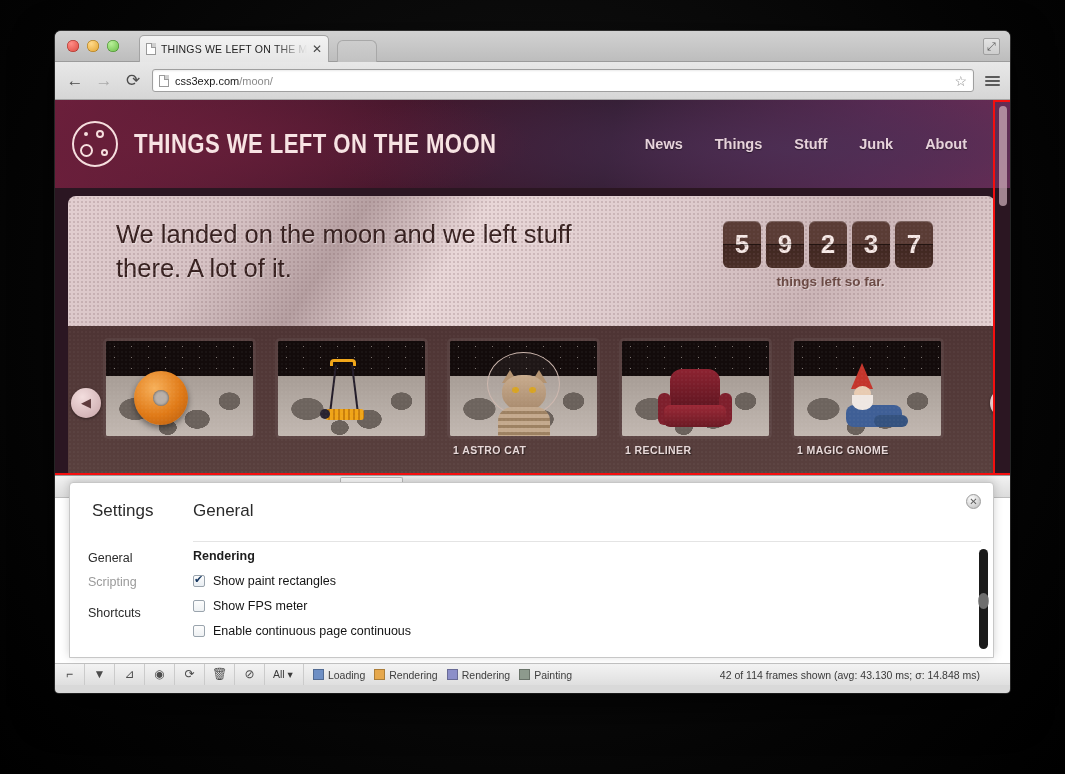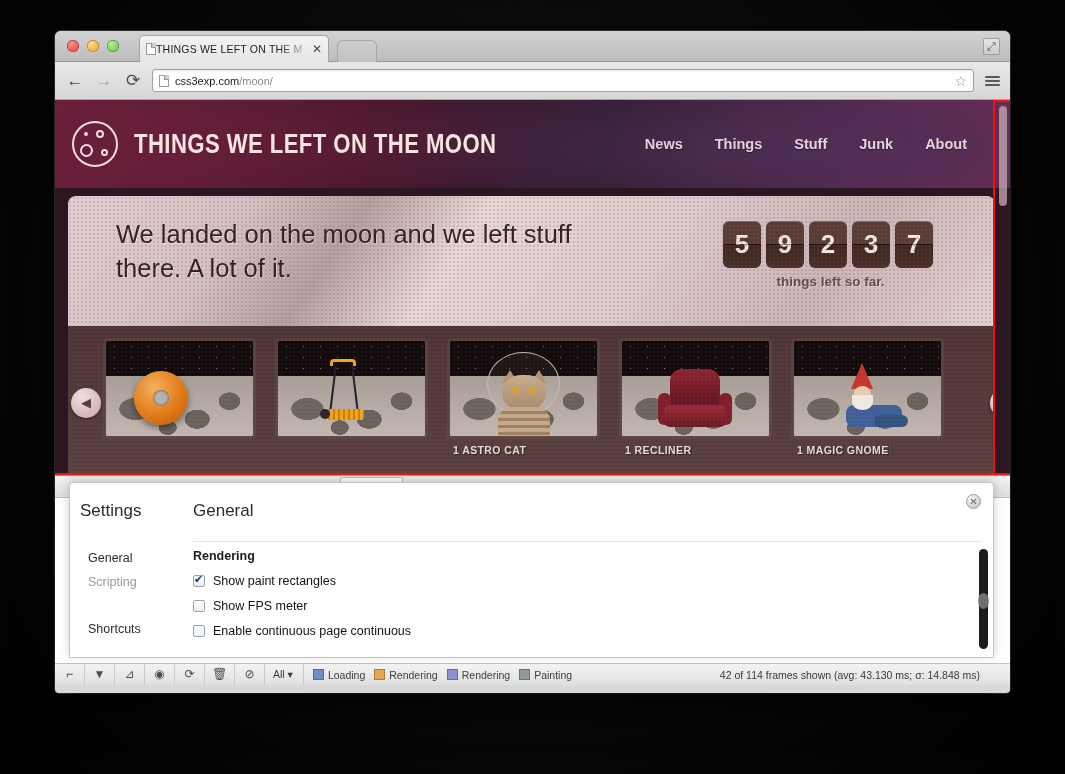--- a/index.html
+++ b/index.html
@@ -34,21 +34,21 @@
   .traffic{ position:absolute; top:9px; width:12px; height:12px; border-radius:50%; }
   .traffic.red{ left:12px; background:radial-gradient(circle at 35% 30%, #ff8d86, #d9453b); box-shadow:inset 0 0 0 .5px #9c2a22; }
   .traffic.yellow{ left:32px; background:radial-gradient(circle at 35% 30%, #ffd98a, #e0a02a); box-shadow:inset 0 0 0 .5px #9d6d12; }
   .traffic.green{ left:52px; background:radial-gradient(circle at 35% 30%, #b9f09a, #64ba41); box-shadow:inset 0 0 0 .5px #3d7d26; }
 
   #tab{
     position:absolute; left:84px; top:4px; width:190px; height:27px;
     background:linear-gradient(#f3f3f3,#e6e6e6);
     border:1px solid #a3a3a3; border-bottom:none;
     border-radius:5px 5px 0 0;
-    display:flex; align-items:center; padding:0 6px;
+    display:flex; align-items:center; gap:5px; padding:0 6px;
   }
   #tab .page-ic{
     width:10px;height:12px;background:#fff;border:1px solid #9a9a9a;position:relative;flex:0 0 auto;
   }
   #tab .page-ic:after{ content:""; position:absolute; right:-1px; top:-1px; width:4px;height:4px;background:#cfcfcf;border-left:1px solid #9a9a9a;border-bottom:1px solid #9a9a9a;}
   #tab .tab-title{
     font-size:10.5px; letter-spacing:.2px; color:#1d1d1d;
     white-space:nowrap; overflow:hidden; flex:1 1 auto;
     mask-image:linear-gradient(90deg,#000 78%,transparent 100%);
     -webkit-mask-image:linear-gradient(90deg,#000 78%,transparent 100%);
@@ -302,21 +302,21 @@
   .lg span{ font-size:10.5px; color:#3e3e3e;}
   #frames{ margin-left:auto; margin-right:30px; font-size:10.5px; color:#3a3a3a; }
 
   
   #settings{
     position:absolute; left:14px; top:6px; width:925px; height:176px;
     background:#fff; border:1px solid #c7c7c7; border-radius:4px 4px 0 0;
     box-shadow:0 -2px 10px rgba(0,0,0,.18); z-index:60; overflow:hidden;
   }
   #set-head{ height:58px; position:relative; }
-  #set-title{ position:absolute; left:10px; top:18px; font-size:17px; color:#2b2b2b;}
+  #set-title{ position:absolute; left:22px; top:18px; font-size:17px; color:#2b2b2b;}
   #set-sub{ position:absolute; left:123px; top:18px; font-size:17px; color:#2b2b2b;}
   #set-close{
     position:absolute; right:12px; top:11px; width:15px;height:15px;border-radius:50%;
     background:radial-gradient(circle at 35% 30%, #fefefe, #b9b9b9);
     border:1px solid #9c9c9c; color:#5e5e5e; font-size:10px; line-height:13px; text-align:center;
   }
   #set-rule{ position:absolute; left:123px; right:12px; top:58px; height:1px; background:#e4e4e4;}
   #set-side{ position:absolute; left:18px; top:68px; width:96px;}
   #set-side .si{ font-size:12.5px; color:#2b2b2b; margin-bottom:10px;}
   #set-side .si.dim{ color:#9a9a9a; }
@@ -509,21 +509,21 @@
         <div id="set-head">
           <div id="set-title">Settings</div>
           <div id="set-sub">General</div>
           <div id="set-close">✕</div>
           <div id="set-rule"></div>
         </div>
 
         <div id="set-side">
           <div class="si">General</div>
           <div class="si dim">Scripting</div>
-          <div class="si" style="margin-top:33px">Shortcuts</div>
+          <div class="si" style="margin-top:17px">Shortcuts</div>
         </div>
 
         <div id="set-body">
           <h4>Rendering</h4>
 
           <label class="cbrow">
             <span class="cb on"></span>
             <span class="cblabel">Show paint rectangles</span>
           </label>
 

